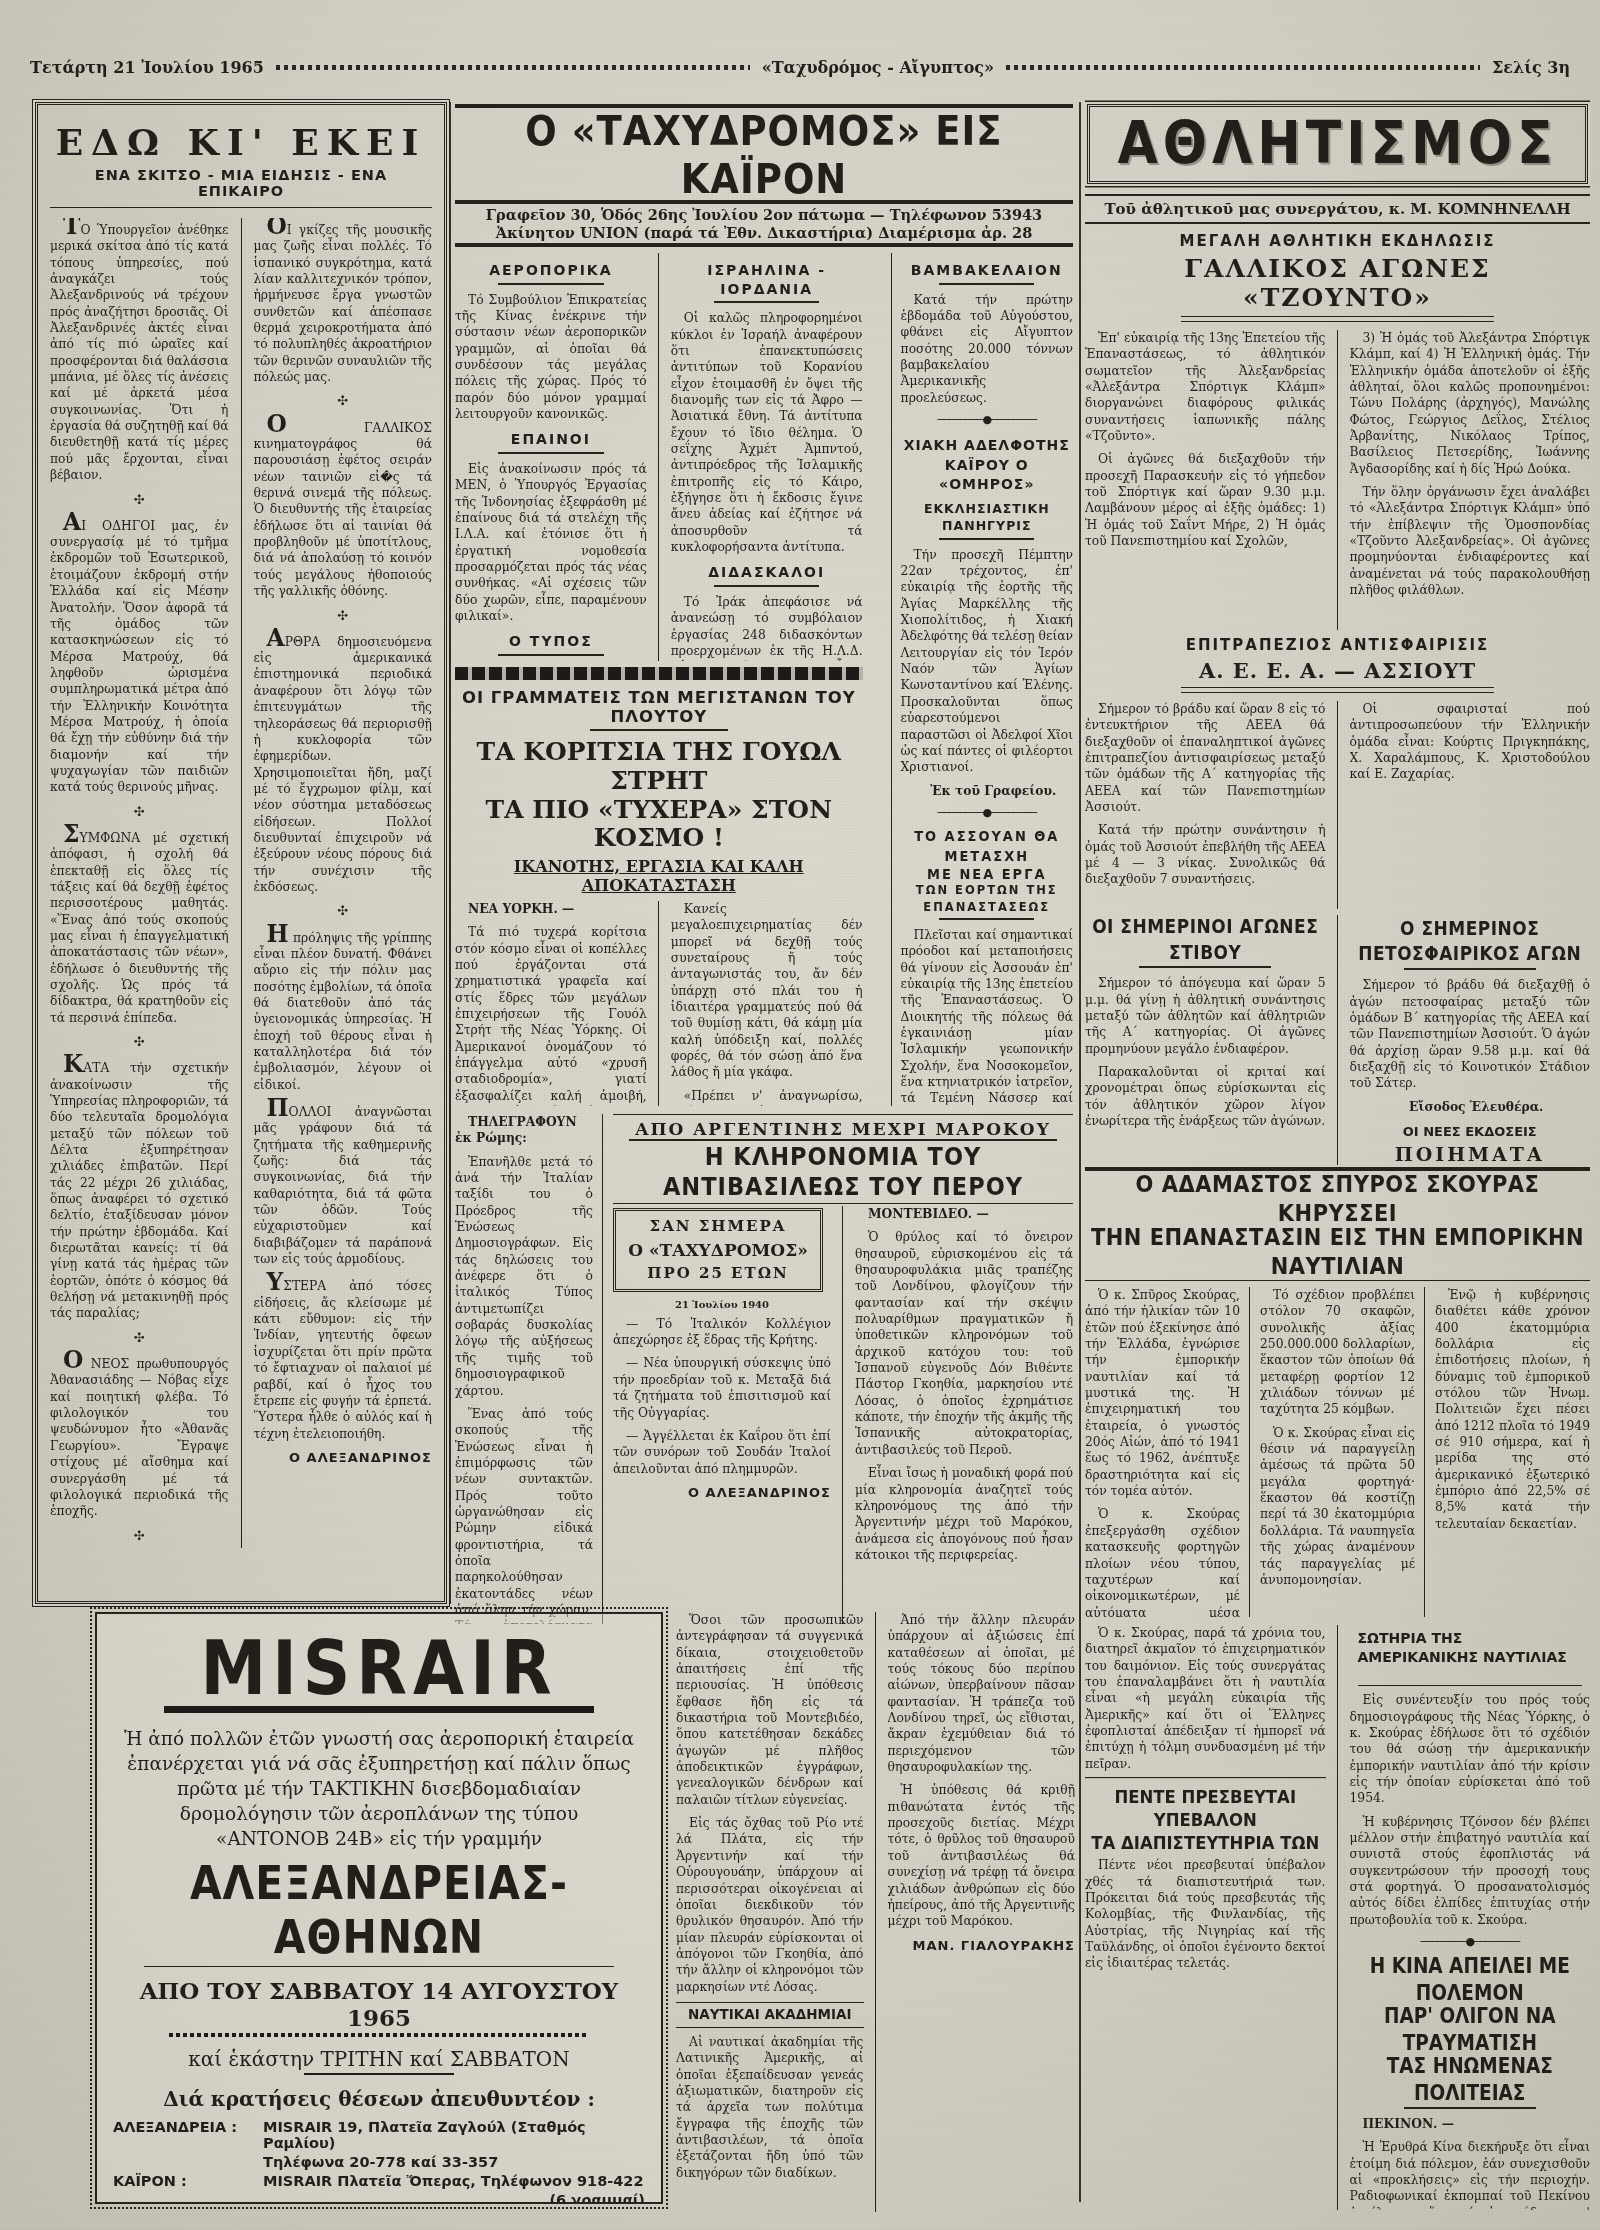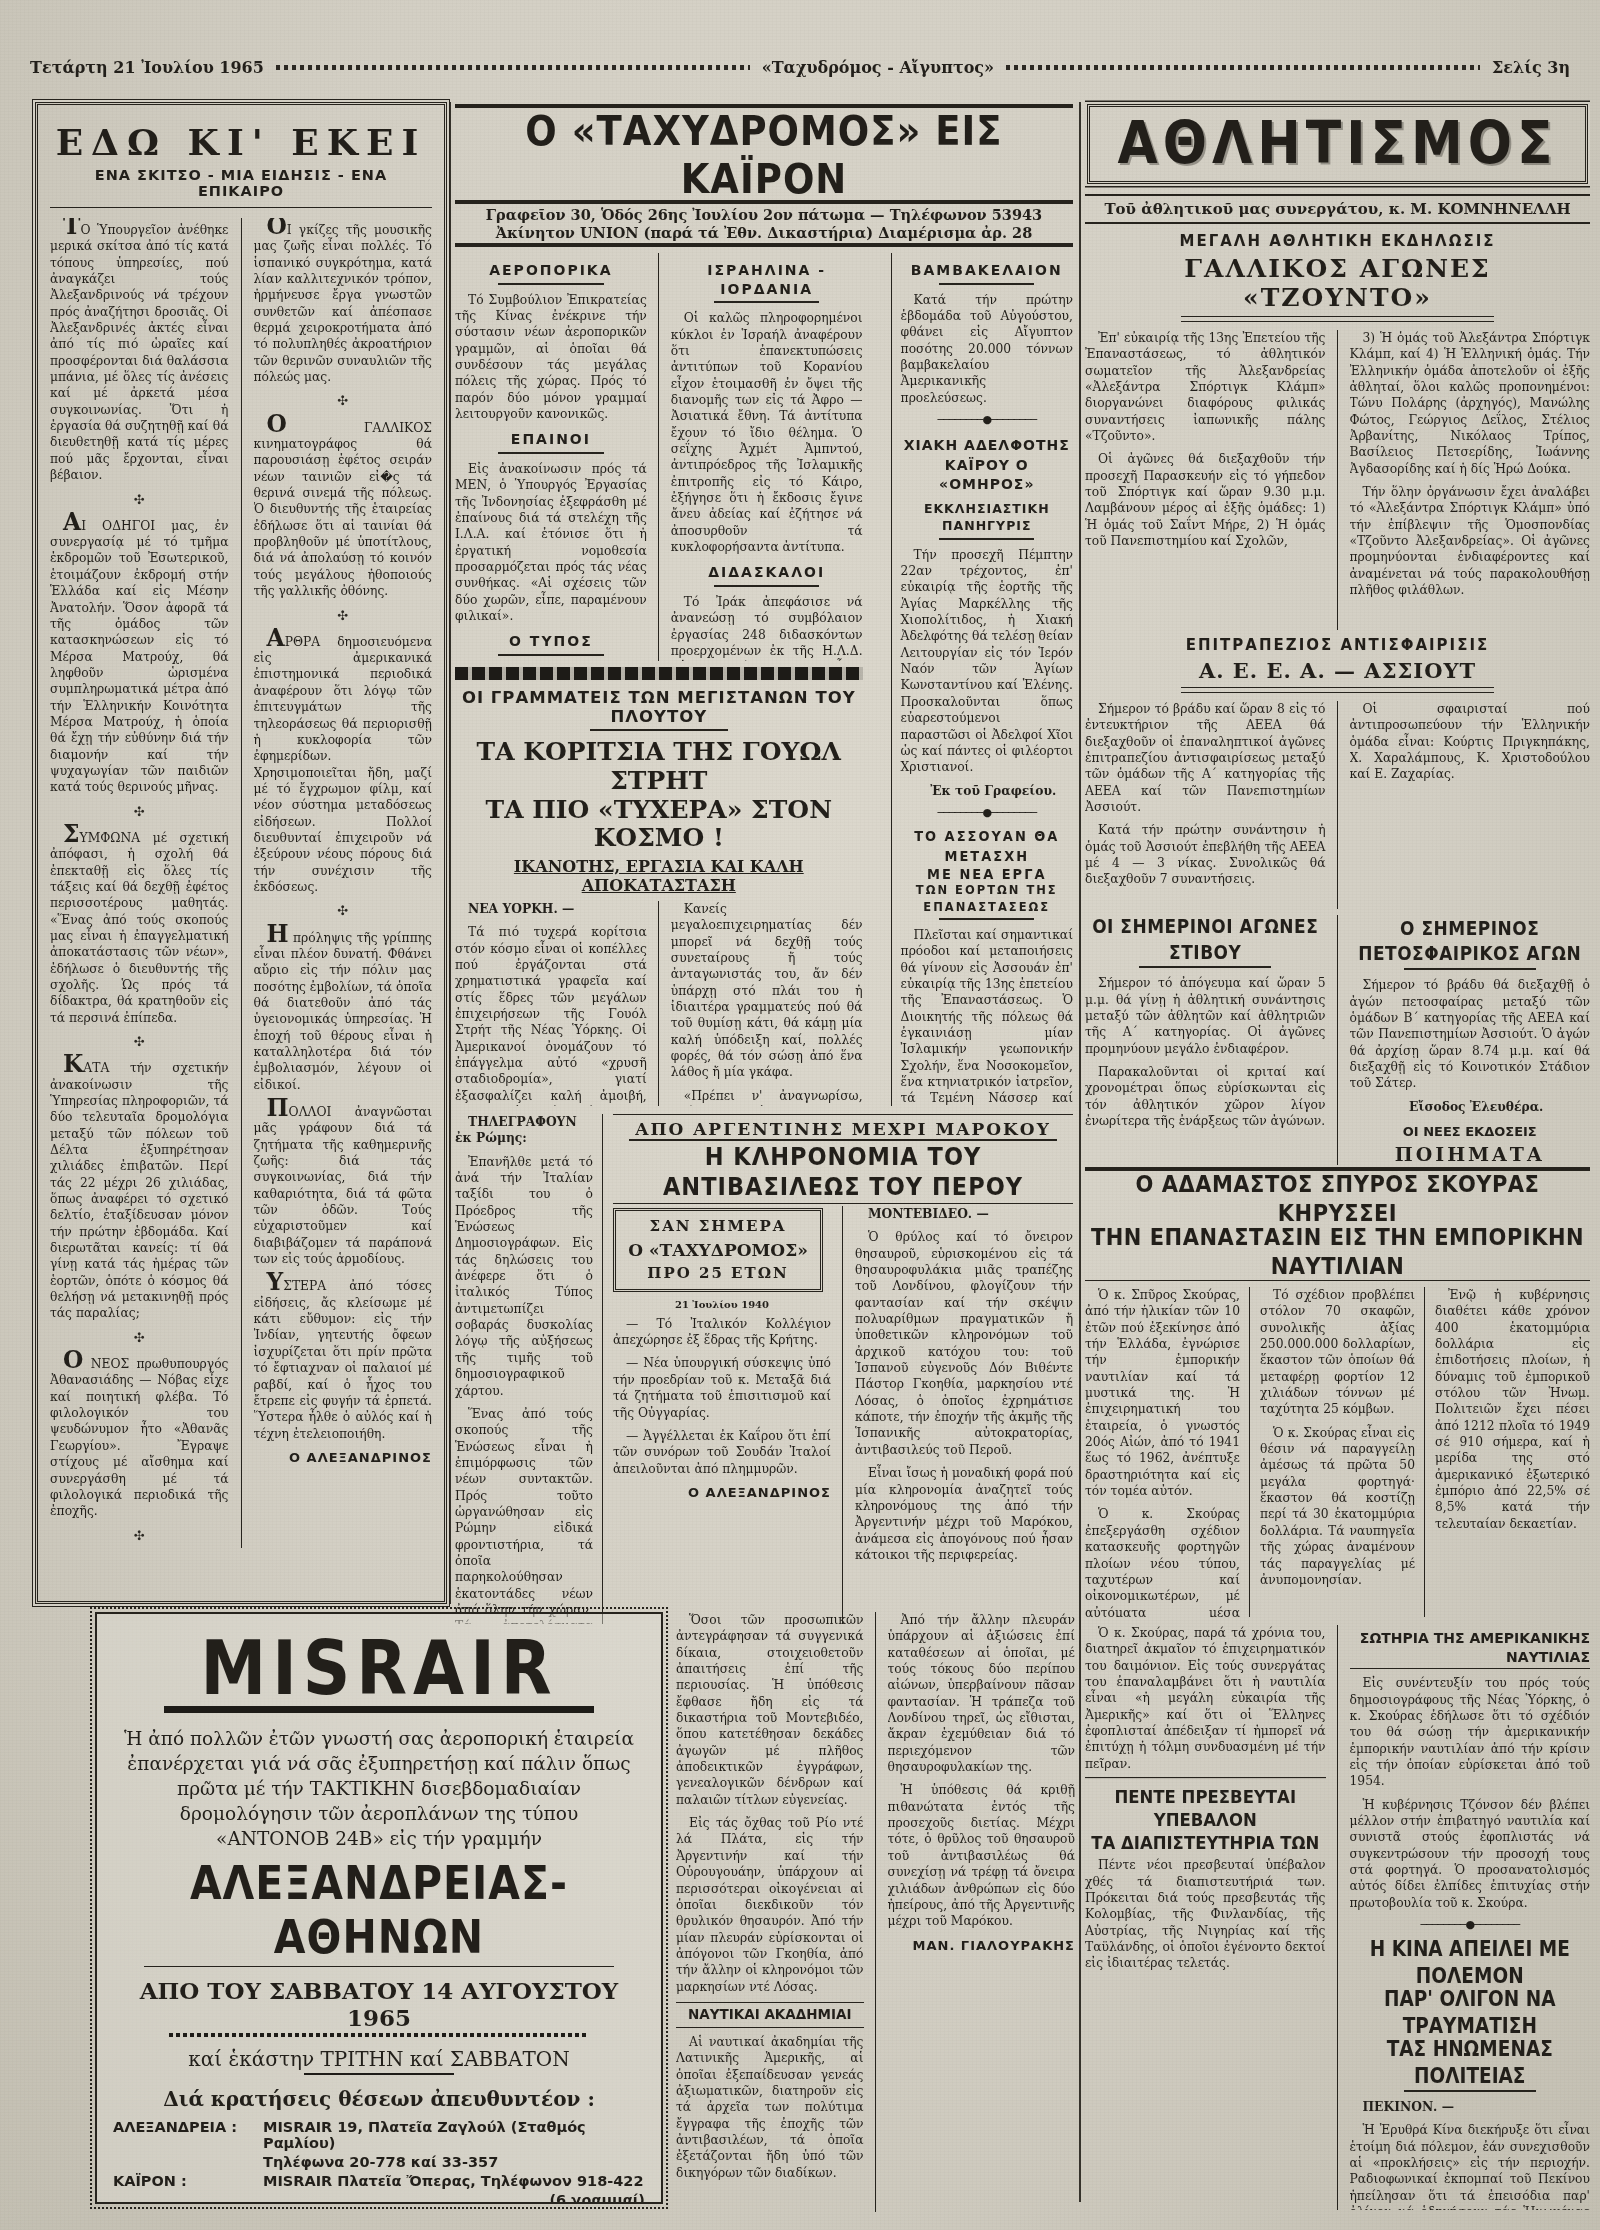--- a/index.html
+++ b/index.html
@@ -115,22 +115,22 @@
   .sk-h{font-size:21px;text-align:center;letter-spacing:.5px;line-height:1.25;}
   .cols3{display:flex;gap:10px;height:330px;overflow:hidden;margin-top:6px;}
   .cols3>div{flex:1;overflow:hidden;}
   .cols3>div:not(:last-child){border-right:1.5px solid #26231d;padding-right:9px;}
   .botrow{display:flex;gap:12px;height:660px;overflow:hidden;margin-top:8px;}
   .botrow>div{flex:1;overflow:hidden;}
   .botrow>div:first-child{border-right:1.5px solid #26231d;padding-right:11px;}
   .china-h{font-size:18.5px;text-align:center;line-height:1.3;margin:6px 0 2px;}
   .amb-h{font-size:16.5px;font-weight:bold;text-align:center;line-height:1.3;margin:8px 0 4px;
          border-top:1.5px solid #26231d;padding-top:6px;}
-  .sot-h{font-family:"DejaVu Sans",sans-serif;font-weight:bold;font-size:14px;text-align:right;
-         border-bottom:1.5px solid #26231d;padding-bottom:2px;margin:4px 0 6px;}
+  .sot-h{font-family:"DejaVu Sans",sans-serif;font-weight:bold;font-size:14px;text-align:left;
+         border-bottom:1.5px solid #26231d;padding-bottom:19px;margin:4px 8px 6px;}
 </style>
 </head>
 <body>
 
 <div class="page">
   <div class="grain"></div>
 
   <header class="topstrip">
     <span class="txt">Τετάρτη 21 Ἰουλίου 1965</span>
     <div class="leader"></div>
@@ -362,21 +362,21 @@
       <div>
         <div class="mini-h cond">ΟΙ ΣΗΜΕΡΙΝΟΙ ΑΓΩΝΕΣ ΣΤΙΒΟΥ</div>
         <div class="hrule"></div>
         <p>Σήμερον τό ἀπόγευμα καί ὥραν 5 μ.μ. θά γίνῃ ἡ ἀθλητική συνάντησις μεταξύ τῶν ἀθλητῶν καί ἀθλητριῶν τῆς Α΄ κατηγορίας. Οἱ ἀγῶνες προμηνύουν μεγάλο ἐνδιαφέρον.</p>
         <p>Παρακαλοῦνται οἱ κριταί καί χρονομέτραι ὅπως εὑρίσκωνται εἰς τόν ἀθλητικόν χῶρον λίγον ἐνωρίτερα τῆς ἐνάρξεως τῶν ἀγώνων.</p>
       </div>
       <div>
         <div class="mini-h cond">Ο ΣΗΜΕΡΙΝΟΣ</div>
         <div class="mini-h cond" style="margin-top:-2px;">ΠΕΤΟΣΦΑΙΡΙΚΟΣ ΑΓΩΝ</div>
         <div class="hrule"></div>
-        <p>Σήμερον τό βράδυ θά διεξαχθῇ ὁ ἀγών πετοσφαίρας μεταξύ τῶν ὁμάδων Β΄ κατηγορίας τῆς ΑΕΕΑ καί τῶν Πανεπιστημίων Ἀσσιούτ. Ὁ ἀγών θά ἀρχίσῃ ὥραν 8.74 μ.μ. καί θά διεξαχθῇ εἰς τό Κοινοτικόν Στάδιον τοῦ Σάτερ.</p>
+        <p>Σήμερον τό βράδυ θά διεξαχθῇ ὁ ἀγών πετοσφαίρας μεταξύ τῶν ὁμάδων Β΄ κατηγορίας τῆς ΑΕΕΑ καί τῶν Πανεπιστημίων Ἀσσιούτ. Ὁ ἀγών θά ἀρχίσῃ ὥραν 9.58 μ.μ. καί θά διεξαχθῇ εἰς τό Κοινοτικόν Στάδιον τοῦ Σάτερ.</p>
         <p style="text-align:center;font-weight:bold;">Εἴσοδος Ἐλευθέρα.</p>
         <div class="ed-kick">ΟΙ ΝΕΕΣ ΕΚΔΟΣΕΙΣ</div>
         <div class="ed-title">ΠΟΙΗΜΑΤΑ</div>
 
       </div>
     </div>
 
     <div class="thick"></div>
     <div class="sk-h cond">Ο ΑΔΑΜΑΣΤΟΣ ΣΠΥΡΟΣ ΣΚΟΥΡΑΣ ΚΗΡΥΣΣΕΙ</div>
     <div class="sk-h cond">ΤΗΝ ΕΠΑΝΑΣΤΑΣΙΝ ΕΙΣ ΤΗΝ ΕΜΠΟΡΙΚΗΝ ΝΑΥΤΙΛΙΑΝ</div>

